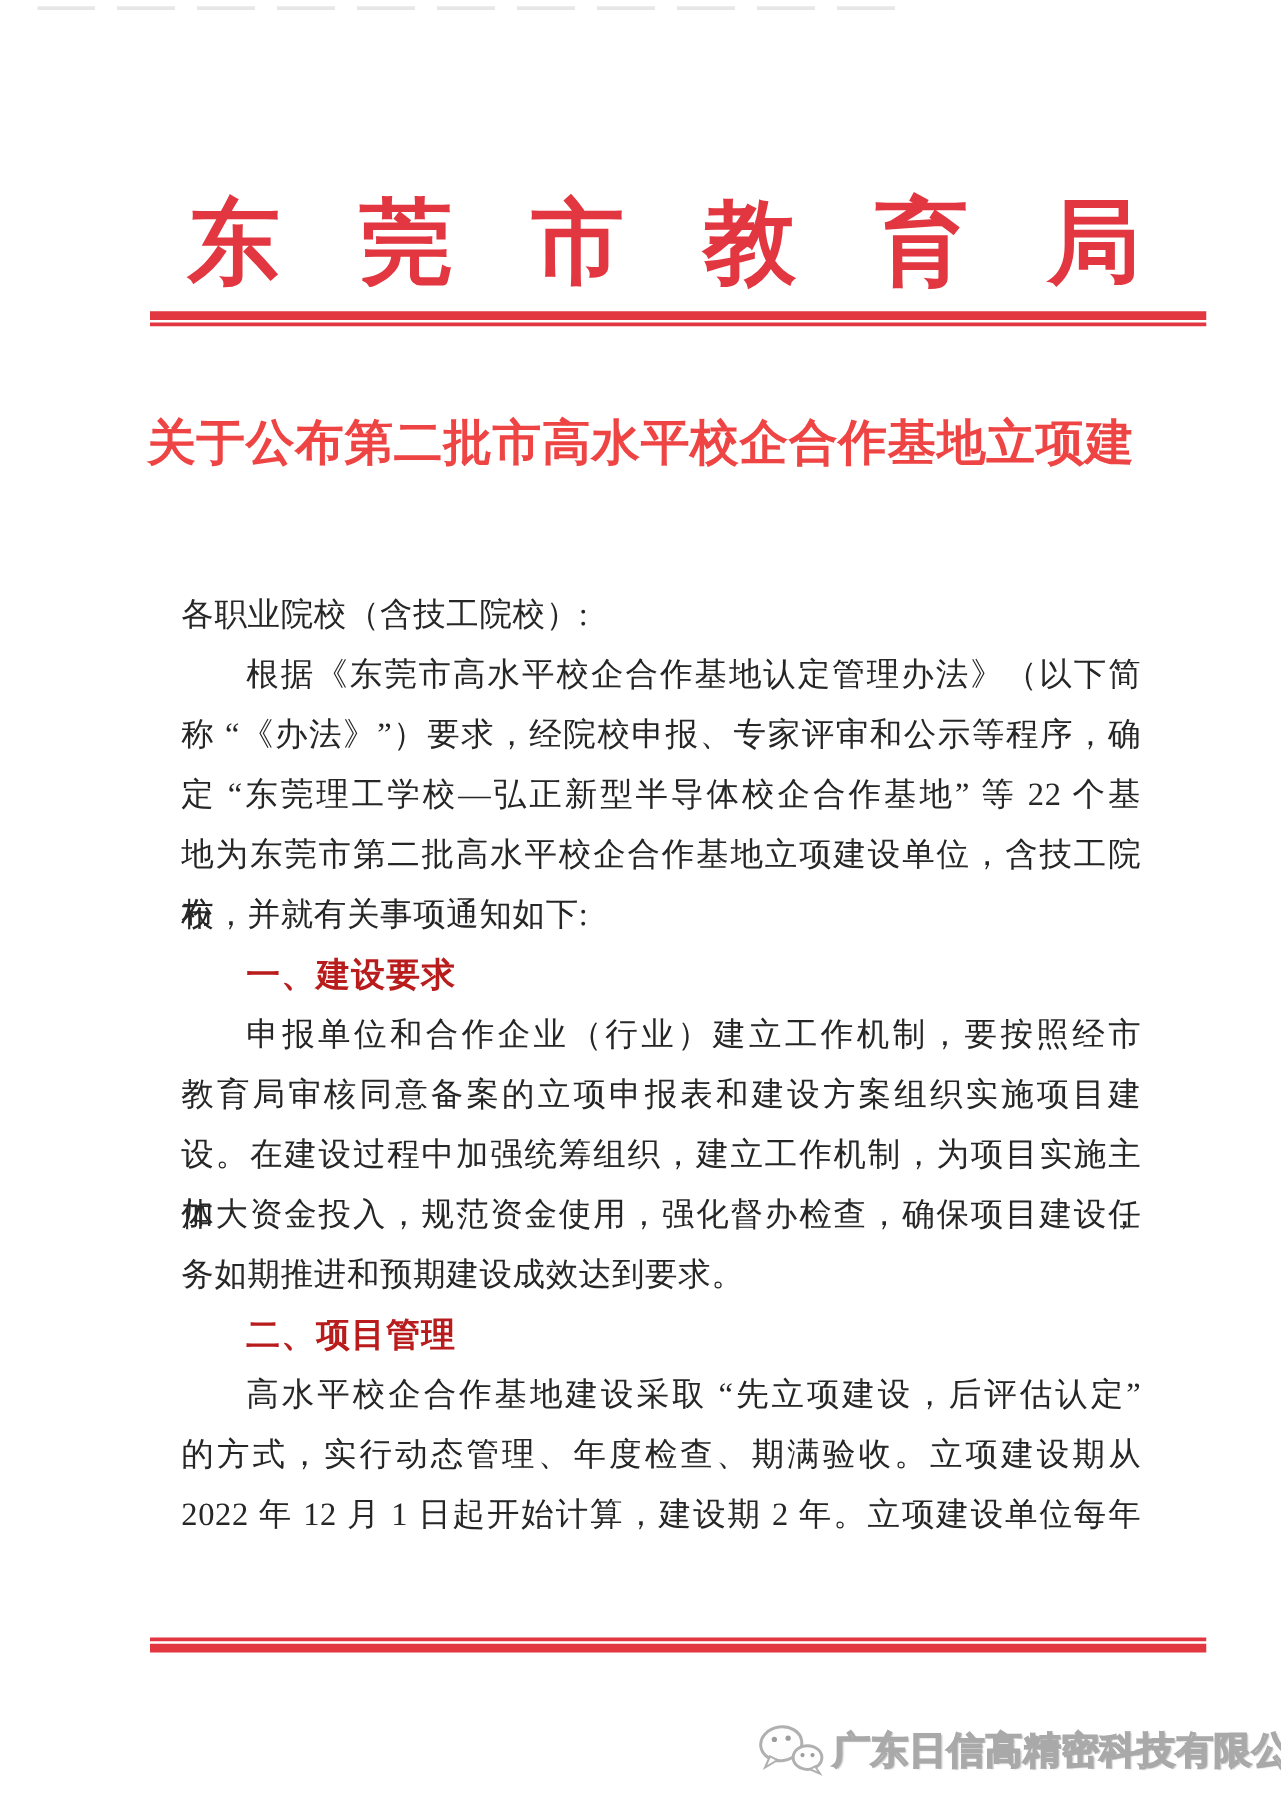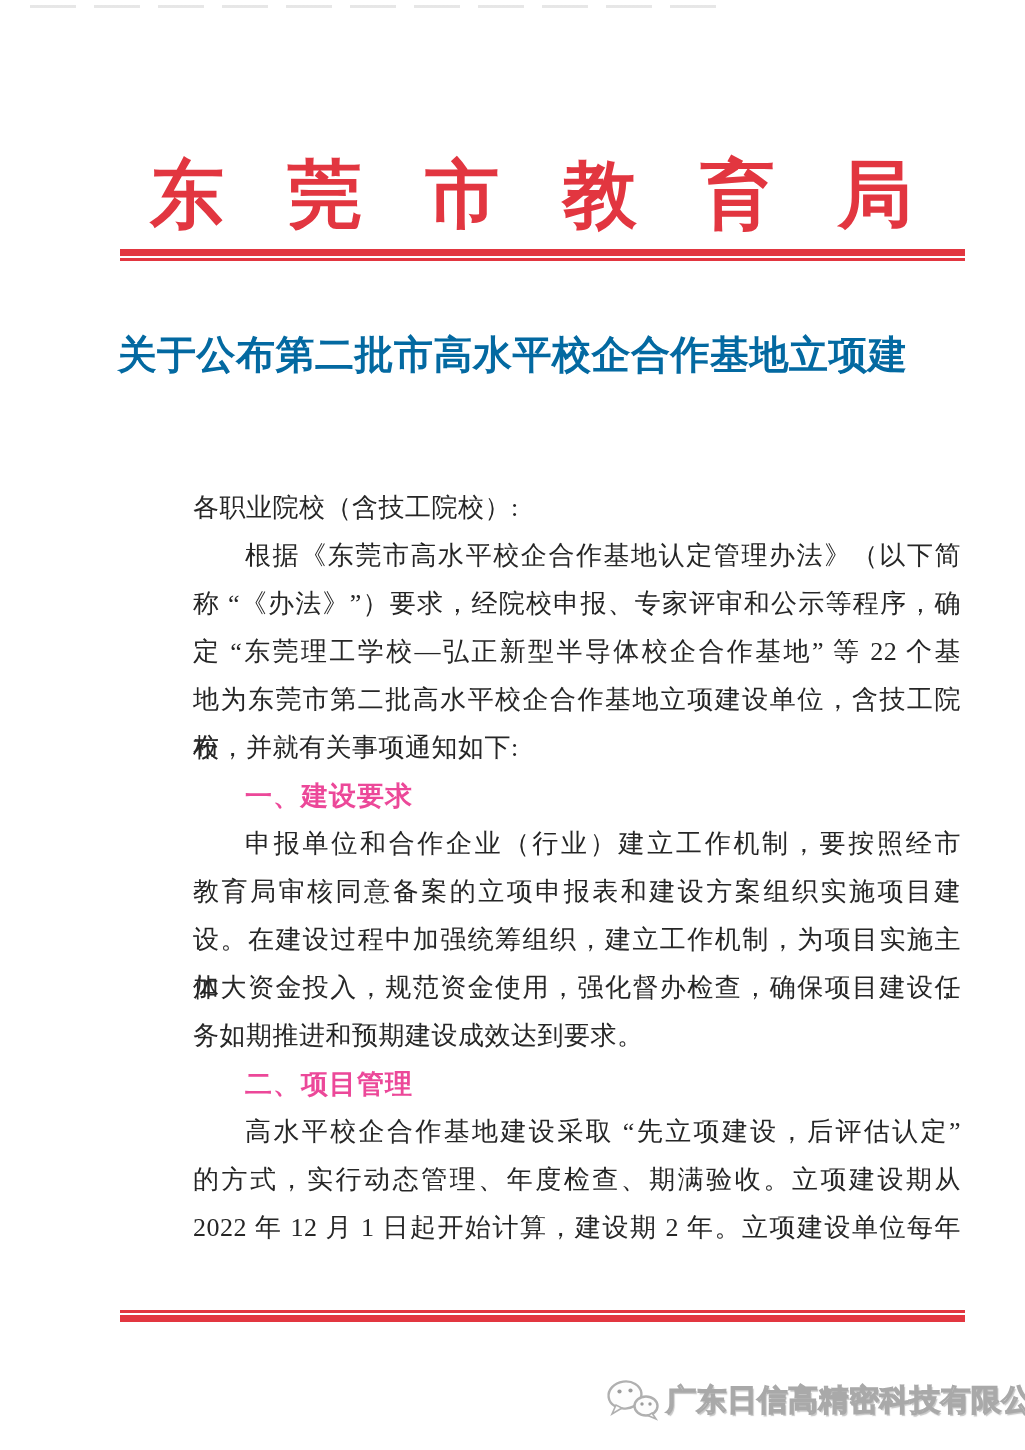--- a/index.html
+++ b/index.html
@@ -25,34 +25,34 @@
   
   .rule { position:absolute; left:120px; width:845px; }
   .rule .thick { height:7px; background:var(--red,#e23640); }
   .rule .thin  { height:3px; background:var(--red,#e23640); }
   .rule .gap   { height:2px; background:transparent; }
   .header-rule { top:249px; }
   .footer-rule { top:1310px; }
   
   .doc-title {
     position:absolute; top:322px; left:0; width:1025px;
-    text-align:center; font-weight:700; color:#0369a1;
+    text-align:center; font-weight:700; color:#ef4444;
     font-size:39px; line-height:66px; letter-spacing:.5px;
   }
   
   .doc-body {
-    position:absolute; top:484px; left:145px; width:768px;
-    font-size:26px; color:#262626;margin-left:48px;
+    position:absolute; top:468px; left:145px; width:768px;
+    font-size:26px; color:#262626;
   }
   .body-line { height:48px; line-height:48px; letter-spacing:.5px; }
   .body-line.justify { text-align:justify; text-align-last:justify; }
   .body-line.indent { text-indent:52px; }
   .body-line.heading {
     font-family:"Liberation Sans","DejaVu Sans",sans-serif;
-    font-weight:700; font-size:27px; color:#ec4899; letter-spacing:1px;
+    font-weight:700; font-size:27px; color:#b91c1c; letter-spacing:1px;
   }
   
   .watermark {
     position:absolute; left:606px; top:1378px;
     display:flex; align-items:center; gap:6px;
   }
   .watermark .wm-text {
     font-family:"Liberation Sans","DejaVu Sans",sans-serif;
     font-weight:700; font-size:30px; letter-spacing:.5px;
     color:#ededed;

